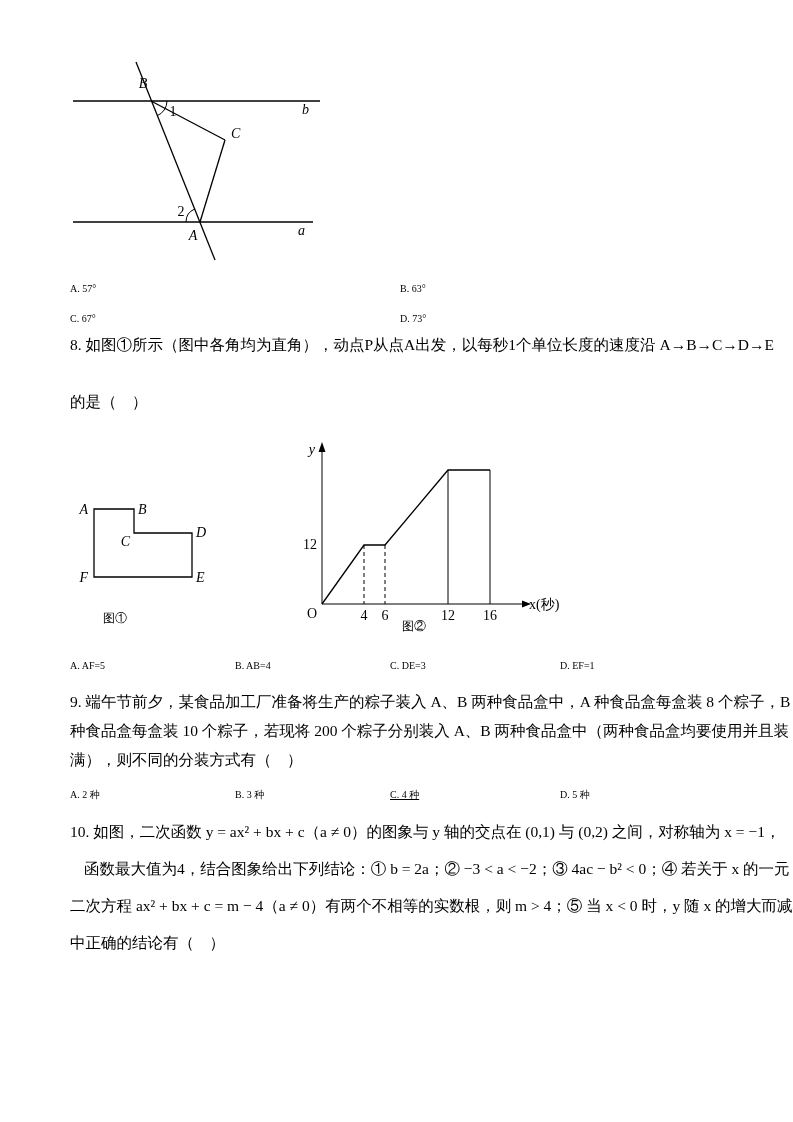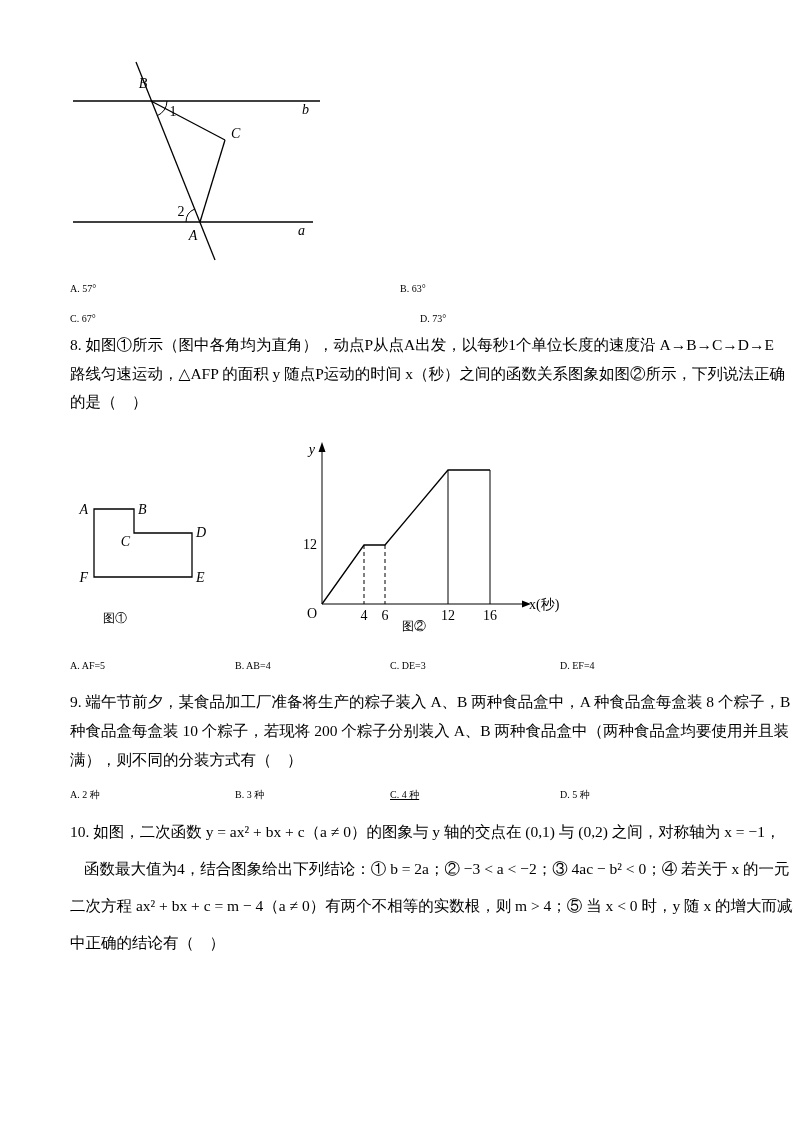--- a/index.html
+++ b/index.html
@@ -41,24 +41,23 @@
     <text class="it" x="247" y="64">b</text>
     <text class="it" x="176" y="88">C</text>
     <text x="126" y="166" text-anchor="middle">2</text>
     <text class="it" x="138" y="190" text-anchor="middle">A</text>
     <text class="it" x="243" y="185">a</text>
   </svg>
 
   <span class="abs opt" style="left:70px;top:283px;">A. 57°</span>
   <span class="abs opt" style="left:400px;top:283px;">B. 63°</span>
   <span class="abs opt" style="left:70px;top:313px;">C. 67°</span>
-  <span class="abs opt" style="left:400px;top:313px;margin-left:20px;">D. 73°</span>
+  <span class="abs opt" style="left:400px;top:313px;">D. 73°</span>
 
   <div class="abs line" style="left:70px;top:335px;">8. 如图①所示（图中各角均为直角），动点P从点A出发，以每秒1个单位长度的速度沿 A→B→C→D→E</div>
-  <div class="abs line" style="left:70px;top:364px;">路线匀速运动，△AFP 的面积 y 随点P运动的时间 x（秒）之间的函数关系图象如图②所示，下列说法正确</div>
   <div class="abs line" style="left:70px;top:392px;">的是（　）</div>
 
   <svg class="abs" style="left:70px;top:493px;" width="150" height="105">
     <polygon class="stroke" points="24,16 64,16 64,40 122,40 122,84 24,84"></polygon>
     <text class="it" x="18" y="21" text-anchor="end">A</text>
     <text class="it" x="68" y="21" text-anchor="start">B</text>
     <text class="it" x="60" y="53" text-anchor="end">C</text>
     <text class="it" x="126" y="44" text-anchor="start">D</text>
     <text class="it" x="126" y="89" text-anchor="start">E</text>
     <text class="it" x="18" y="89" text-anchor="end">F</text>
@@ -87,21 +86,21 @@
     <text x="92" y="182" text-anchor="middle">6</text>
     <text x="155" y="182" text-anchor="middle">12</text>
     <text x="197" y="182" text-anchor="middle">16</text>
     <text x="236" y="171" text-anchor="start">x(秒)</text>
   </svg>
   <div class="abs cap" style="left:402px;top:618px;">图②</div>
 
   <span class="abs opt" style="left:70px;top:660px;">A. AF=5</span>
   <span class="abs opt" style="left:235px;top:660px;">B. AB=4</span>
   <span class="abs opt" style="left:390px;top:660px;">C. DE=3</span>
-  <span class="abs opt" style="left:560px;top:660px;">D. EF=4</span>
+  <span class="abs opt" style="left:560px;top:660px;">D. EF=1</span>
 
   <div class="abs line" style="left:70px;top:692px;">9. 端午节前夕，某食品加工厂准备将生产的粽子装入 A、B 两种食品盒中，A 种食品盒每盒装 8 个粽子，B</div>
   <div class="abs line" style="left:70px;top:721px;">种食品盒每盒装 10 个粽子，若现将 200 个粽子分别装入 A、B 两种食品盒中（两种食品盒均要使用并且装</div>
   <div class="abs line" style="left:70px;top:750px;">满），则不同的分装方式有（　）</div>
 
   <span class="abs opt" style="left:70px;top:788px;">A. 2 种</span>
   <span class="abs opt" style="left:235px;top:788px;">B. 3 种</span>
   <span class="abs opt" style="left:390px;top:788px;text-decoration:underline;">C. 4 种</span>
   <span class="abs opt" style="left:560px;top:788px;">D. 5 种</span>
 

